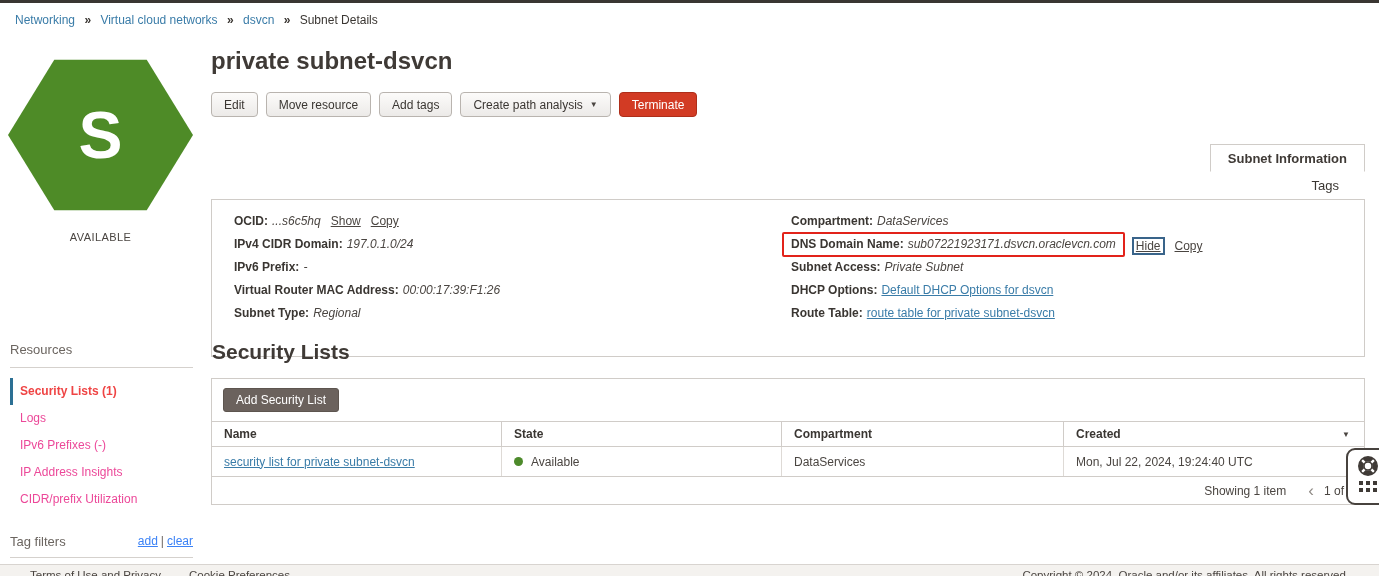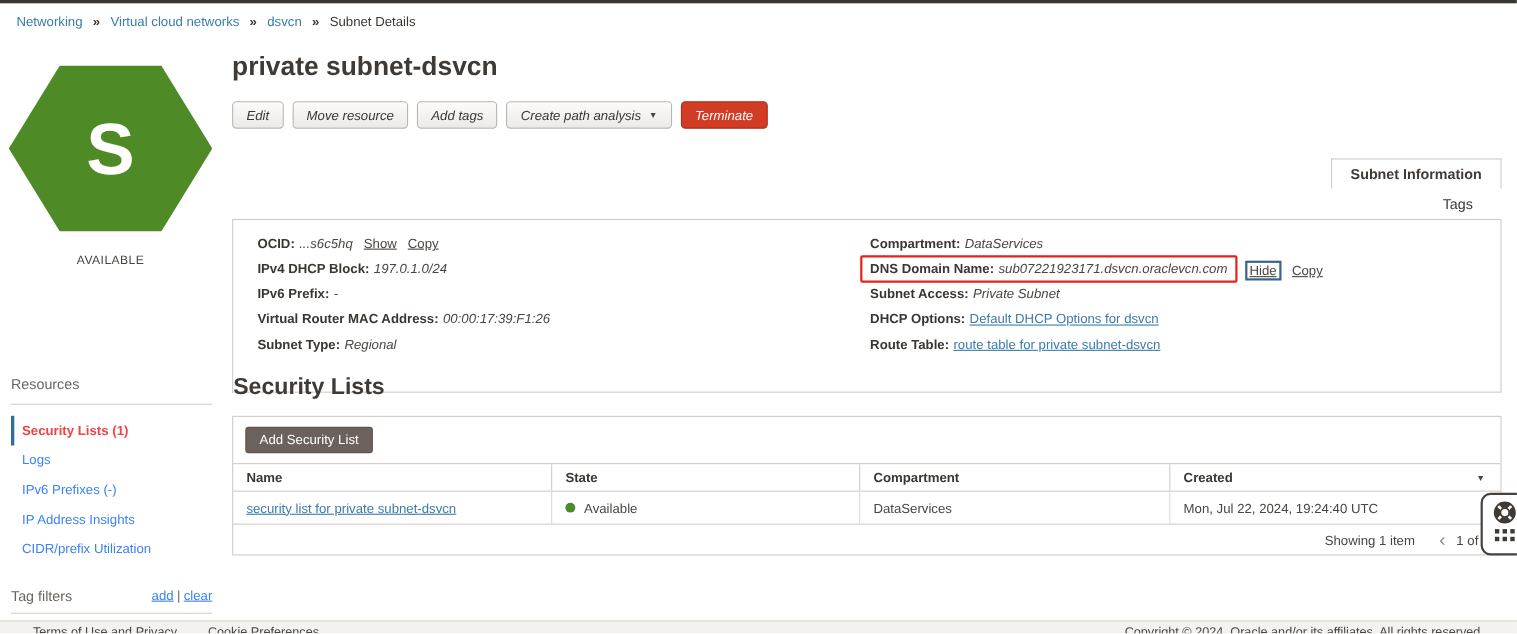--- a/index.html
+++ b/index.html
@@ -28,21 +28,21 @@
   }
   .hex span { color:#fff; font-size:66px; font-weight:bold; line-height:1; }
   .available { margin-top:16px; font-size:11px; color:#4a4541; letter-spacing:.4px; }
 
   
   .page-title { position:absolute; left:211px; top:47px; font-size:24px; color:#3f3a36; }
   .actions { position:absolute; left:211px; top:92px; display:flex; gap:8px; }
   .btn {
     height:25px; padding:0 12px; font-size:12px; color:#3a3632;
     background:linear-gradient(#fcfbfa,#eceae8); border:1px solid #b9b4af;
-    border-radius:4px; display:flex; align-items:center; gap:7px; cursor:pointer; white-space:nowrap;font-style:italic;
+    border-radius:4px; display:flex; align-items:center; gap:7px; cursor:pointer; white-space:nowrap;
   }
   .btn .caret { font-size:8px; color:#4a4541; }
   .btn.danger { background:#d23b24; border-color:#ae2e1a; color:#fff; }
 
   
   .info-wrap { position:absolute; left:211px; top:144px; width:1154px; }
   .tabbar { display:flex; border-bottom:1px solid #d0ccc8; align-items:flex-end;flex-direction:column; }
   .tab { height:28px; display:flex; align-items:center; font-size:13px; cursor:pointer; }
   .tab.active {
     background:#fff; border:1px solid #d0ccc8; border-bottom:1px solid #fff;
@@ -63,21 +63,21 @@
     display:inline-block; border:2px solid #e2231a; border-radius:2px;
     padding:3px 7px; margin:-5px 0 0 -9px; vertical-align:middle;
   }
   .hidebox { border:2px solid #39648a; padding:0 2px; margin-left:7px; }
 
   
   .sidebar { position:absolute; left:10px; top:342px; width:183px; }
   .side-title { font-size:13px; color:#6b6560; }
   .side-div { border-bottom:1px solid #d5d1cd; margin-top:10px; }
   .res-list { margin-top:10px; }
-  .res-item { height:27px; line-height:27px; padding-left:10px; font-size:12px; color:#3b82f6; cursor:pointer; }
+  .res-item { height:27px; line-height:27px; padding-left:10px; font-size:12px; color:#ec4899; cursor:pointer; }
   .res-item.active { border-left:3px solid #2c7094; padding-left:7px; font-weight:bold; color:#ef4444; }
   .tagfilters { position:absolute; left:10px; top:534px; width:183px; border-bottom:1px solid #d5d1cd; padding-bottom:8px; display:flex; align-items:flex-start; justify-content:space-between; }
   .tagfilters .side-title { font-size:13px; }
   .tagfilters .links { font-size:12px; }
   .tagfilters a { color:#3b82f6; text-decoration:underline; }
   .tagfilters .pipe { color:#6b6560; margin:0 3px; text-decoration:none; }
 
   
   .section-heading { position:absolute; left:212px; top:340px; font-size:21px; color:#3f3a36; }
   .card { position:absolute; left:211px; top:378px; width:1154px; height:127px; border:1px solid #d0ccc8; background:#fff; }
@@ -159,21 +159,21 @@
   <div class="tabbar">
     <div class="tab active">Subnet Information</div>
     <div class="tab inactive">Tags</div>
   </div>
   <div class="info-panel">
 
     <div class="irow">
       <span class="ilabel">OCID:</span><span class="ival">...s6c5hq</span><a class="alink">Show</a><a class="alink">Copy</a>
     </div>
     <div class="irow">
-      <span class="ilabel">IPv4 DHCP Block:</span><span class="ival">197.0.1.0/24</span>
+      <span class="ilabel">IPv4 CIDR Domain:</span><span class="ival">197.0.1.0/24</span>
     </div>
     <div class="irow">
       <span class="ilabel">IPv6 Prefix:</span><span class="ival">-</span>
     </div>
     <div class="irow">
       <span class="ilabel">Virtual Router MAC Address:</span><span class="ival">00:00:17:39:F1:26</span>
     </div>
     <div class="irow">
       <span class="ilabel">Subnet Type:</span><span class="ival">Regional</span>
     </div>

